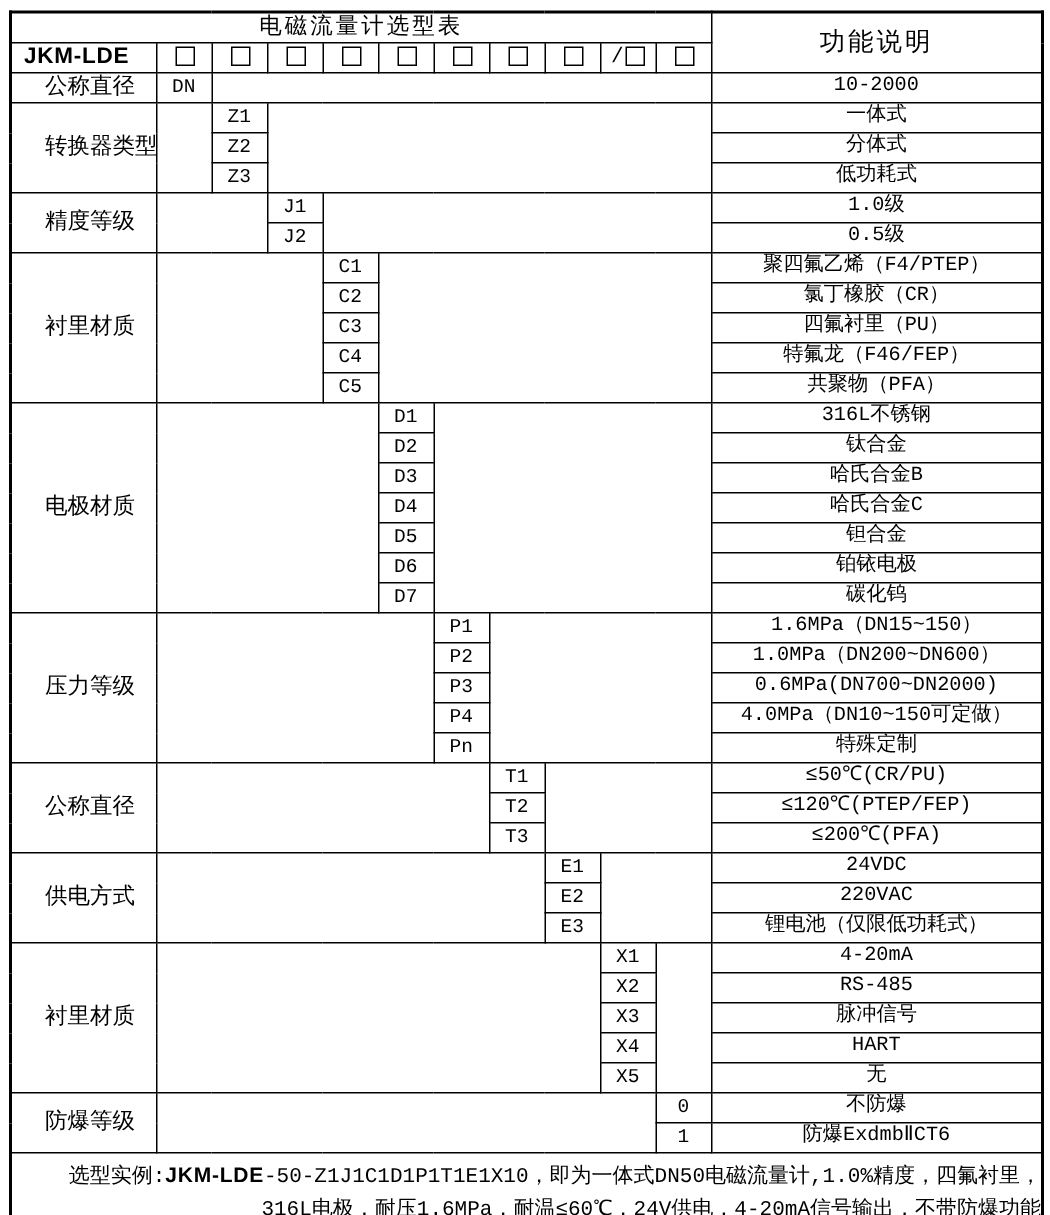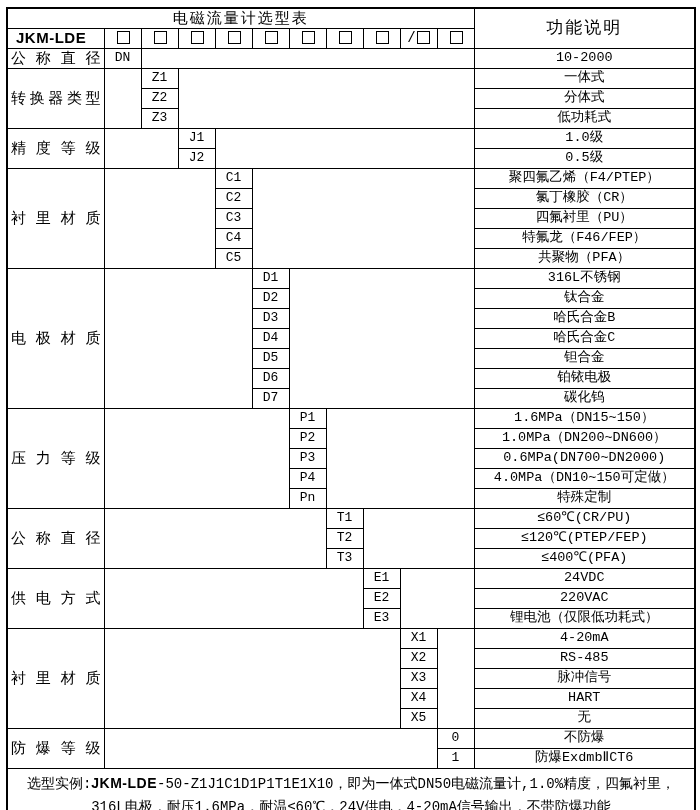--- a/index.html
+++ b/index.html
@@ -14,34 +14,34 @@
   }
   td{
     border:1px solid #000;height:19px;padding:0;margin:0;
     text-align:center;vertical-align:middle;
     font-size:13px;line-height:1.1;overflow:hidden;white-space:nowrap;
   }
   .title-cell{font-size:15px;letter-spacing:2px;}
   .func-header{font-size:17px;letter-spacing:2px;}
   .model-cell{font-weight:bold;font-size:15px;text-align:left;padding-left:8px;letter-spacing:.5px;}
   .label-cell{
-    font-size:15px;padding:0 3px;
+    font-size:15px;padding:0 22px;
     text-align:justify;text-align-last:justify;
   }
   .code-cell,.desc-cell{font-family:"Liberation Mono","Liberation Sans",monospace;}
   .code-cell{font-size:13px;text-align:center;}
   .desc-cell{font-size:13.5px;margin-left:22px;}
   .spacer-cell{background:#fff;}
   .cb{
     display:inline-block;width:11px;height:11px;border:1.5px solid #000;
     vertical-align:middle;margin-top:-2px;
   }
   .slash{font-family:"Liberation Mono",monospace;font-size:14px;margin-right:1px;vertical-align:middle;}
   .example-cell{height:52px;font-size:14px;font-family:"Liberation Mono","Liberation Sans",monospace;white-space:normal;}
-  .example-cell .ln{line-height:1.6;}
+  .example-cell .ln{line-height:1.6;text-align:right;}
   .example-model{font-weight:bold;font-family:"Liberation Sans",sans-serif;letter-spacing:.5px;}
 </style>
 </head>
 <body>
 
 <div class="wrap">
   <table>
     <colgroup>
       <col style="width:97px">
       <col style="width:37px">
@@ -181,29 +181,29 @@
         </tr>
         <tr>
           <td class="code-cell">Pn</td>
           <td class="desc-cell">特殊定制</td>
         </tr>
         <tr>
           <td class="label-cell" rowspan="3">公称直径</td>
           <td class="spacer-cell" colspan="6" rowspan="3"></td>
           <td class="code-cell">T1</td>
           <td class="spacer-cell" colspan="3" rowspan="3"></td>
-          <td class="desc-cell">≤60℃(CR/PU)</td>
+          <td class="desc-cell">≤50℃(CR/PU)</td>
         </tr>
         <tr>
           <td class="code-cell">T2</td>
           <td class="desc-cell">≤120℃(PTEP/FEP)</td>
         </tr>
         <tr>
           <td class="code-cell">T3</td>
-          <td class="desc-cell">≤400℃(PFA)</td>
+          <td class="desc-cell">≤200℃(PFA)</td>
         </tr>
         <tr>
           <td class="label-cell" rowspan="3">供电方式</td>
           <td class="spacer-cell" colspan="7" rowspan="3"></td>
           <td class="code-cell">E1</td>
           <td class="spacer-cell" colspan="2" rowspan="3"></td>
           <td class="desc-cell">24VDC</td>
         </tr>
         <tr>
           <td class="code-cell">E2</td>

